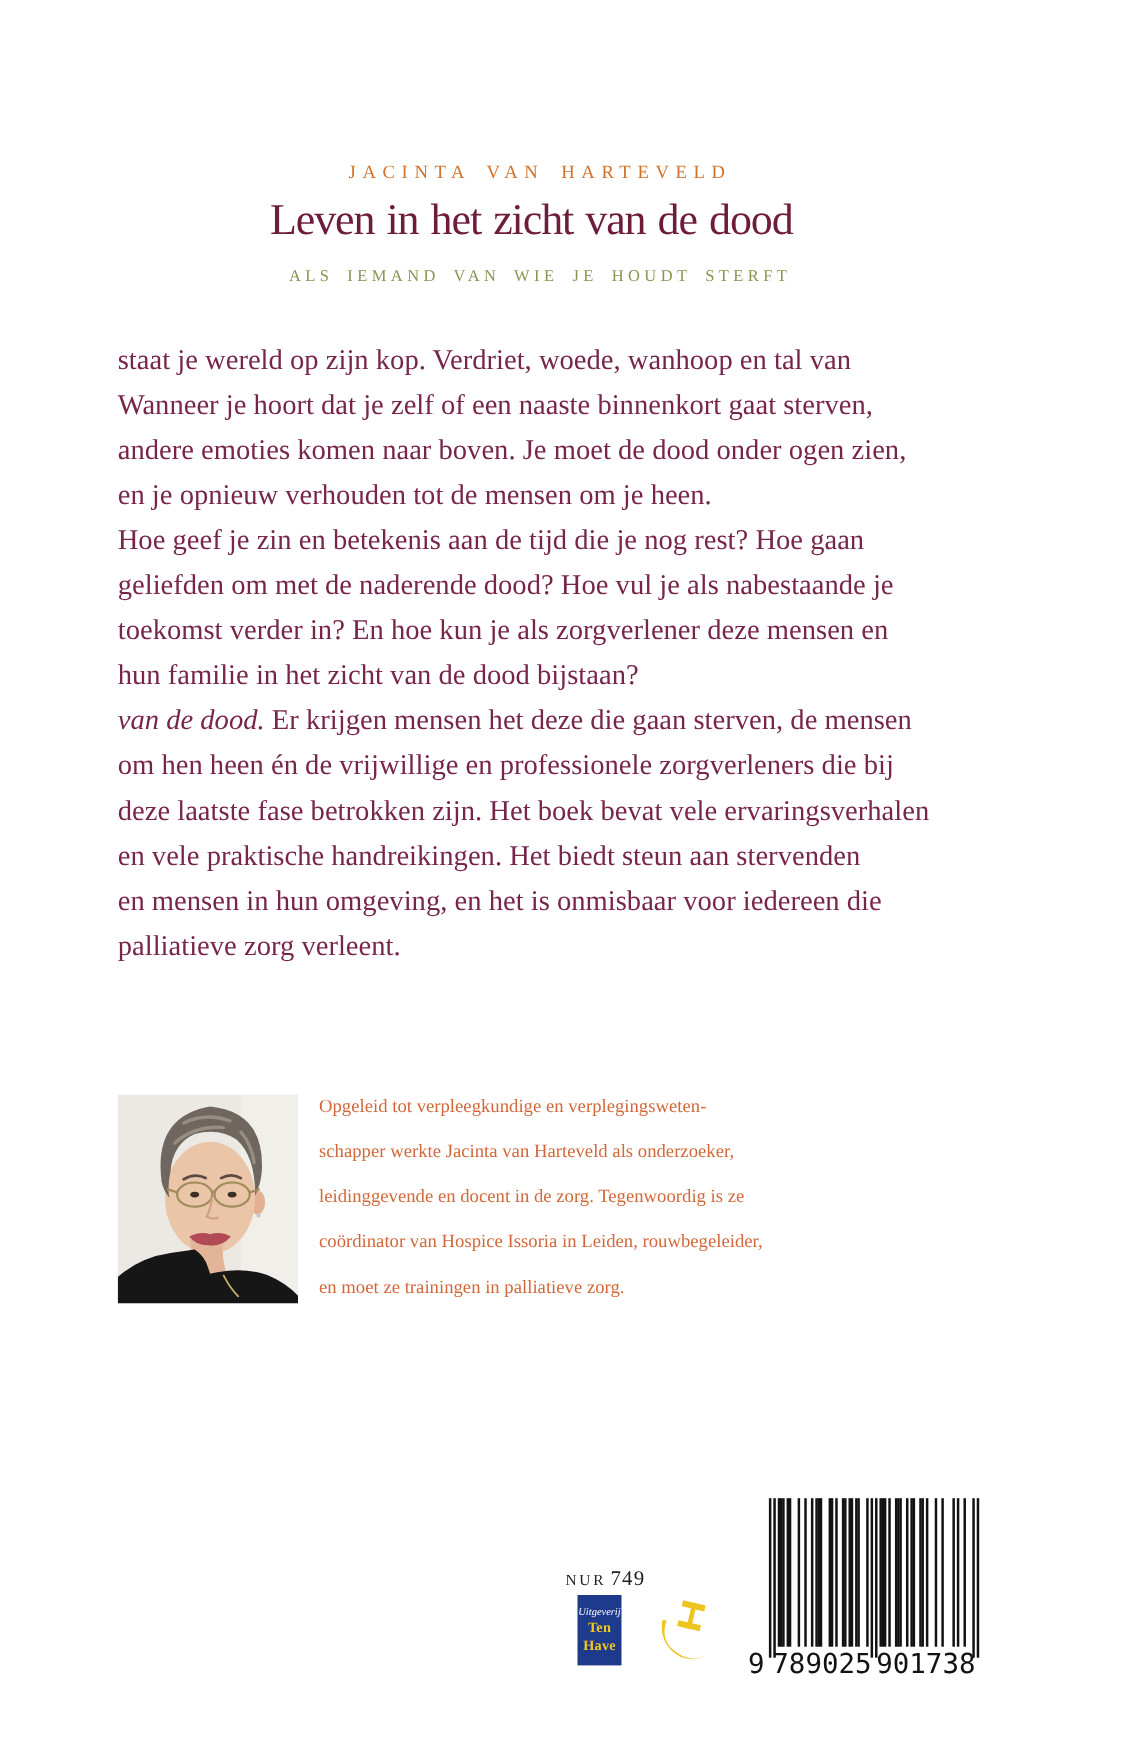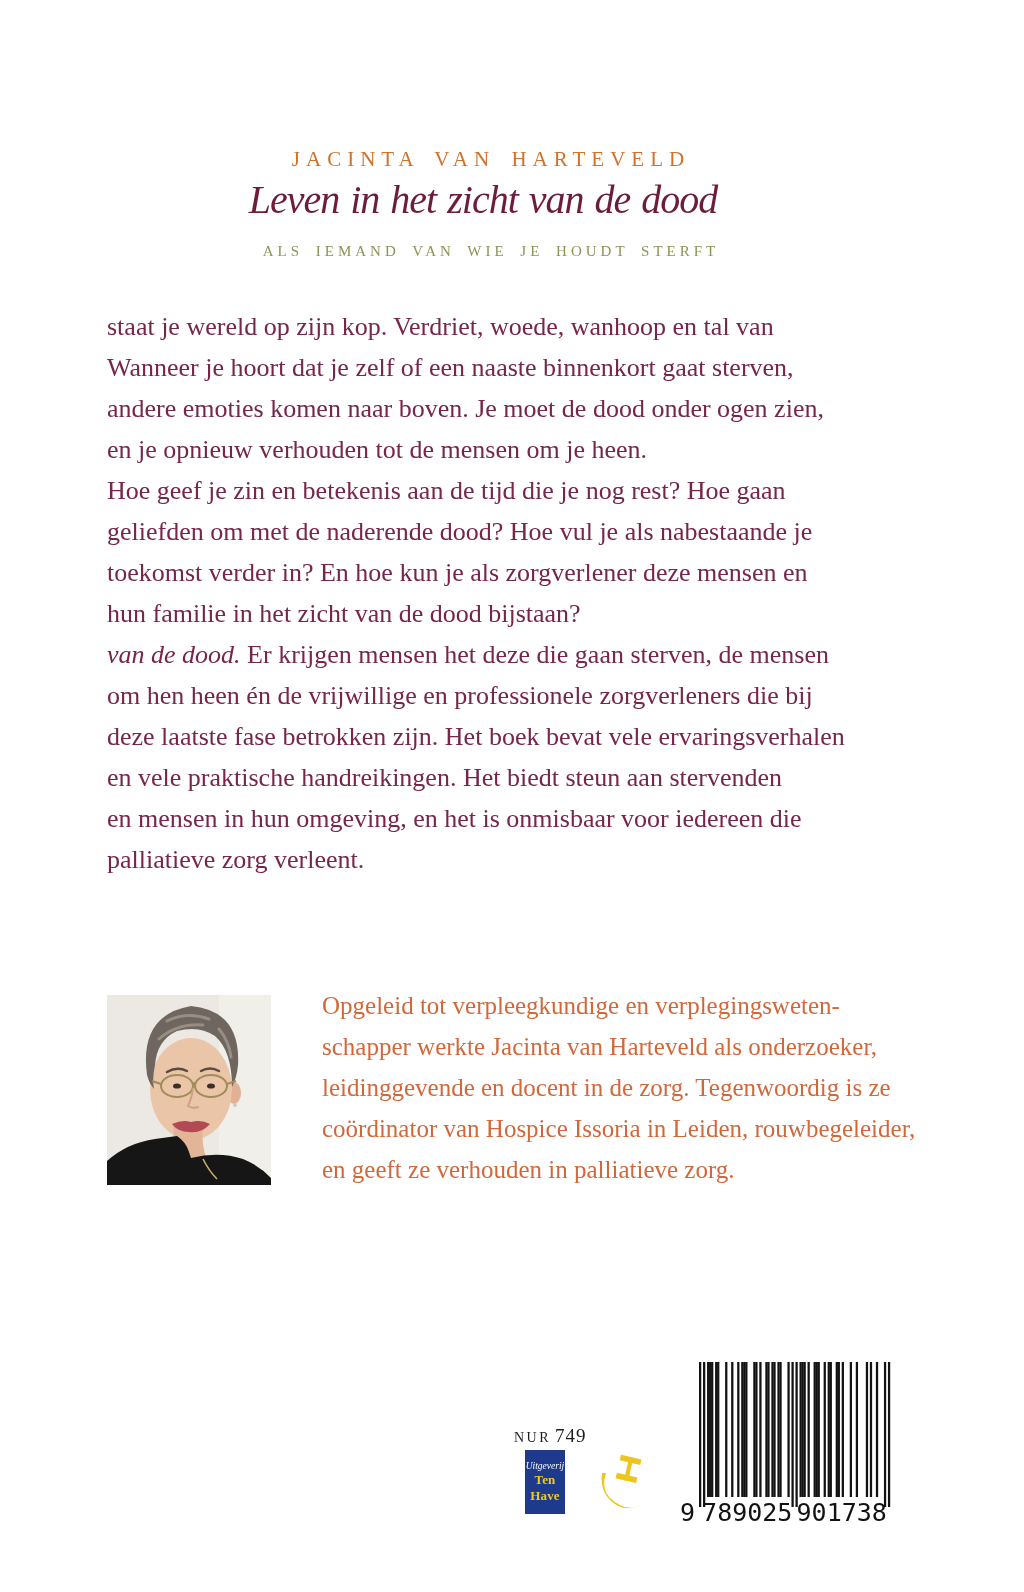--- a/index.html
+++ b/index.html
@@ -4,45 +4,45 @@
 <style>
   html,body{margin:0;padding:0;background:#ffffff;}
   .page{
     position:relative;width:1024px;height:1592px;background:#ffffff;
     font-family:"Liberation Serif",serif;overflow:hidden;
   }
   
   .header{position:absolute;left:0;top:0;width:982px;text-align:center;}
   .author-name{
     position:absolute;left:0;right:0;top:147px;
-    font-size:21px;letter-spacing:6px;word-spacing:5px;
+    font-size:17px;letter-spacing:6px;word-spacing:5px;
     color:var(--author_color);font-weight:normal;white-space:nowrap;
   }
   .book-title{
     position:absolute;left:0;right:16px;top:176px;
     font-size:40px;letter-spacing:-1px;word-spacing:2px;
-    color:var(--title_color);white-space:nowrap;font-style:italic;
+    color:var(--title_color);white-space:nowrap;
   }
   .book-subtitle{
     position:absolute;left:0;right:0;top:243px;
     font-size:15px;letter-spacing:4px;word-spacing:5px;
     color:var(--subtitle_color);white-space:nowrap;
   }
   
   .blurb{
     position:absolute;left:107px;top:306px;
     font-size:26px;color:var(--body_color);
   }
   .blurb .line{height:41px;line-height:41px;white-space:nowrap;}
   .it{font-style:italic;}
   
   .photo{position:absolute;left:107px;top:995px;width:164px;height:190px;}
   .bio{
     position:absolute;left:290px;top:985px;
-    font-size:25px;color:var(--bio_color);margin-left:32px;
+    font-size:17px;color:var(--bio_color);
   }
   .bio .line{height:41px;line-height:41px;white-space:nowrap;}
   
   .nur{
     position:absolute;left:514px;top:1425px;color:var(--nur_color);
     white-space:nowrap;
   }
   .nur-label{font-size:14px;letter-spacing:2.5px;}
   .nur-value{font-size:19px;letter-spacing:1px;}
   .publisher{
@@ -110,21 +110,21 @@
     <circle cx="128" cy="110" r="2" fill="#c9c9c9"></circle>
     <path d="M0,190 L0,166 Q20,148 48,144 L70,141 Q79,147 82,157 L84,163 Q112,156 136,164 Q153,171 164,183 L164,190 Z" fill="#161616"></path>
     <path d="M96,164 Q102,176 110,184" stroke="#c9b26a" stroke-width="1.6" fill="none"></path>
   </svg>
 
   <div class="bio">
       <div class="line"><span>Opgeleid tot verpleegkundige en verplegingsweten-</span></div>
       <div class="line"><span>schapper werkte Jacinta van Harteveld als onderzoeker,</span></div>
       <div class="line"><span>leidinggevende en docent in de zorg. Tegenwoordig is ze</span></div>
       <div class="line"><span>coördinator van Hospice Issoria in Leiden, rouwbegeleider,</span></div>
-      <div class="line"><span>en geeft ze verhouden in palliatieve zorg.</span></div>
+      <div class="line"><span>en moet ze trainingen in palliatieve zorg.</span></div>
     </div>
 
   <div class="nur">
     <span class="nur-label">NUR</span>
     <span class="nur-value">749</span>
   </div>
 
   <div class="publisher">
     <div class="pub-line1">Uitgeverij</div>
     <div class="pub-line2">Ten Have</div>

